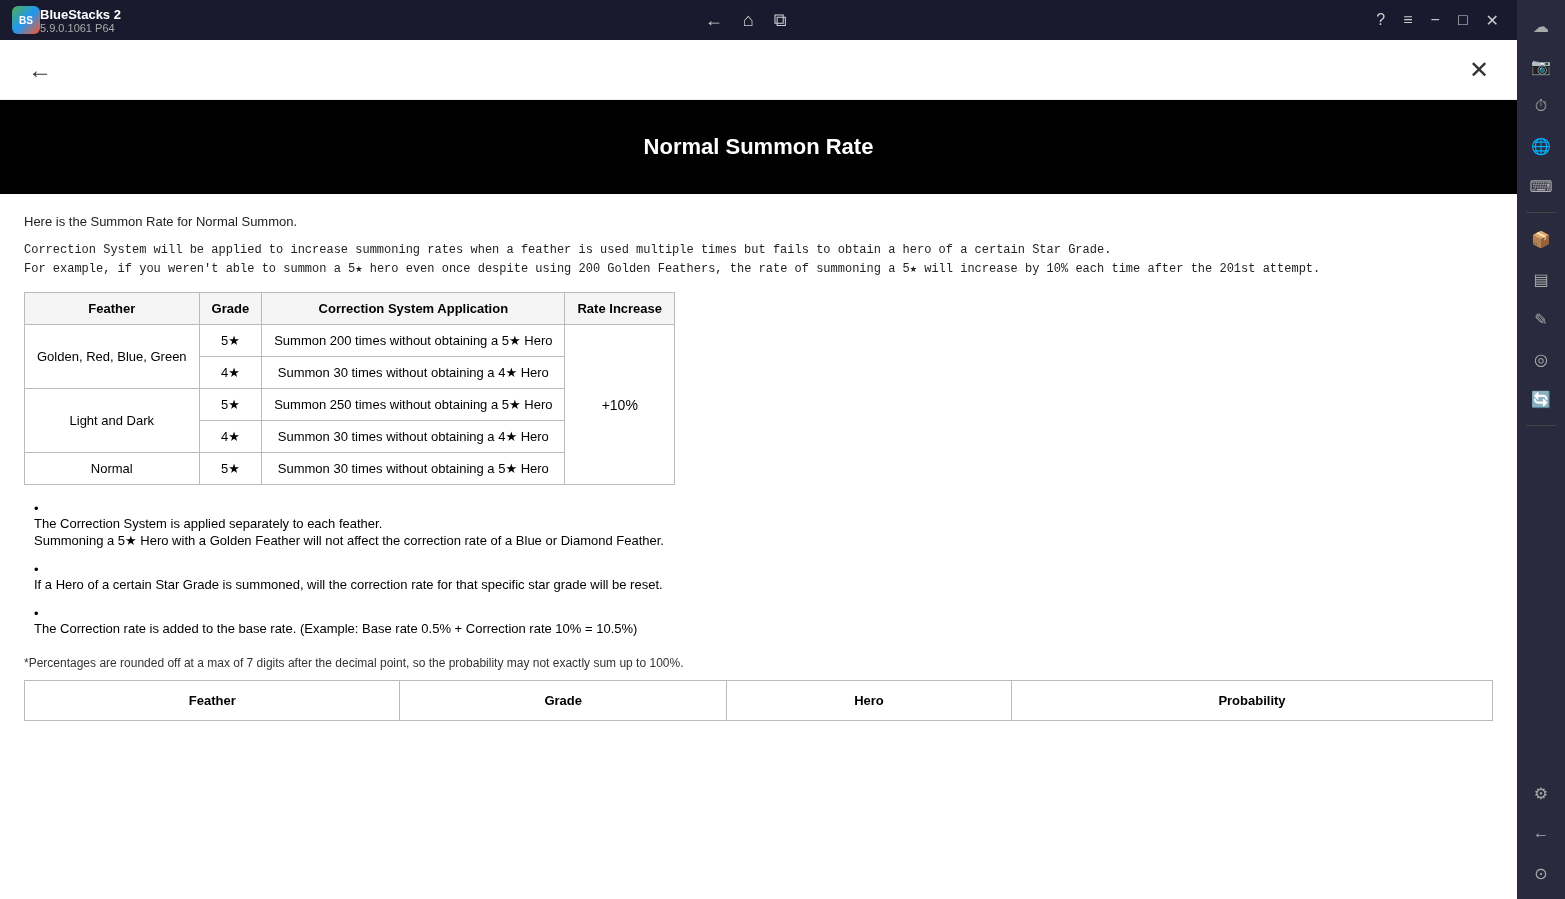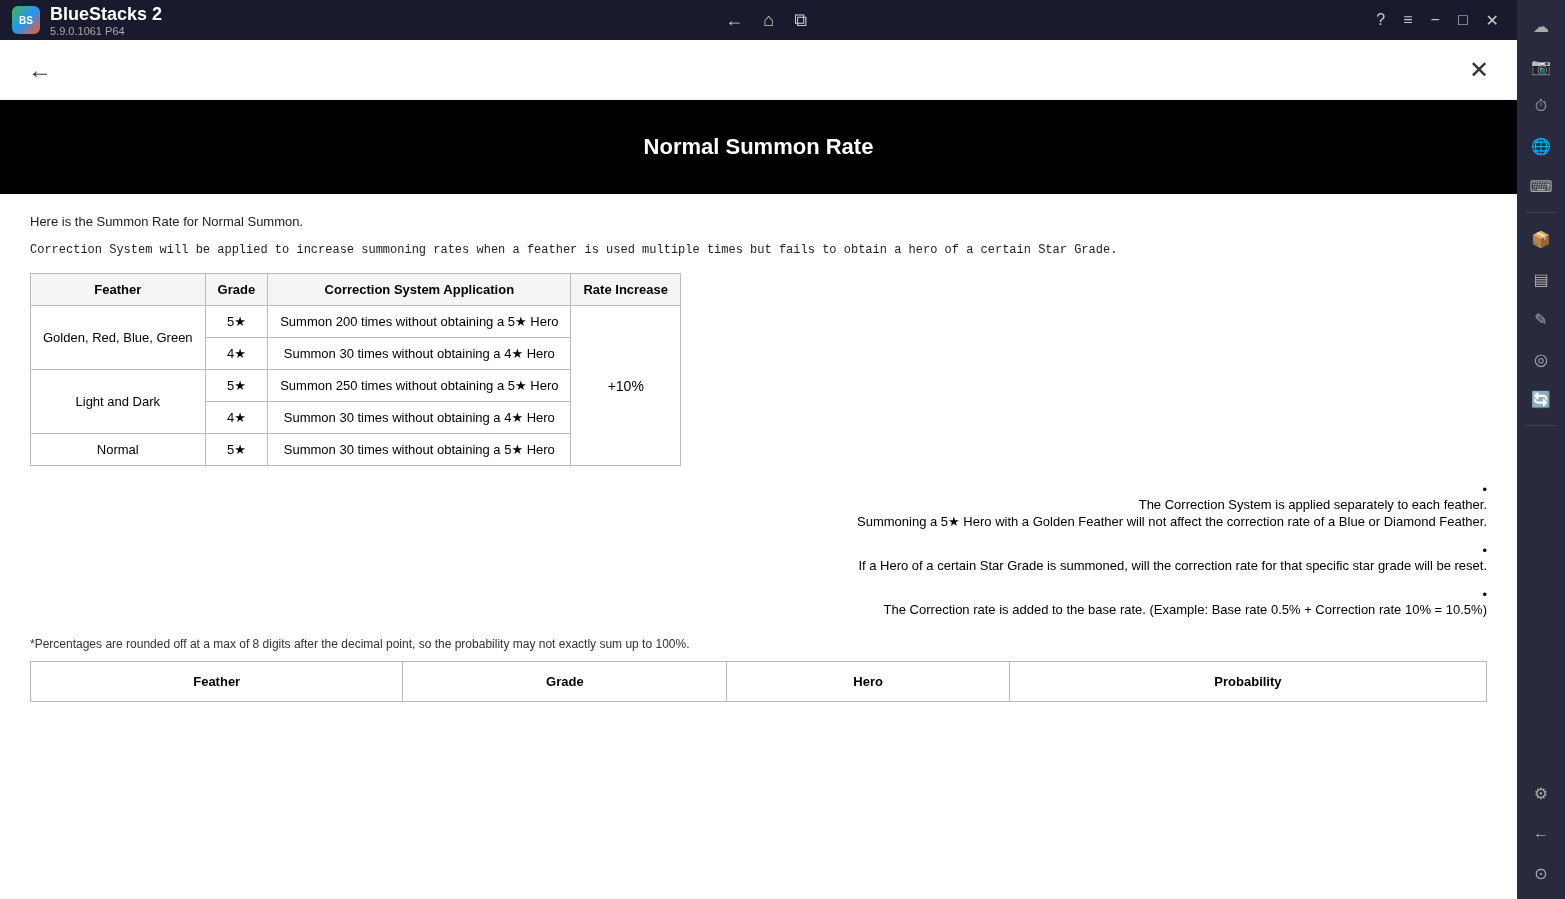--- a/index.html
+++ b/index.html
@@ -17,29 +17,29 @@
     
     .top-bar {
       display: flex;
       align-items: center;
       justify-content: space-between;
       background: #1a1a2e;
       padding: 0 12px;
       height: 40px;
       flex-shrink: 0;
     }
-    .top-bar-left { display: flex; align-items: center; gap: 10px; }
+    .top-bar-left { display: flex; align-items: center; }
     .app-icon {
       width: 28px; height: 28px;
       background: linear-gradient(135deg, #4CAF50, #2196F3, #FF5722);
       border-radius: 6px;
       display: flex; align-items: center; justify-content: center;
       font-size: 10px; font-weight: bold; color: white;
     }
-    .app-title { color: white; font-size: 18px; font-weight: bold; }
+    .app-title { color: white; font-size: 13px; font-weight: bold; }
     .app-version { color: #aaa; font-size: 11px; }
     .top-bar-nav { display: flex; align-items: center; gap: 8px; }
     .top-bar-nav button {
       background: none; border: none; cursor: pointer; color: #ccc; font-size: 18px; padding: 2px 6px;
     }
     .top-bar-right { display: flex; align-items: center; gap: 6px; }
     .top-bar-right button {
       background: none; border: none; cursor: pointer; color: #ccc; font-size: 16px; padding: 2px 6px;
     }
 
@@ -69,21 +69,21 @@
       padding: 34px;
       font-size: 22px;
       font-weight: bold;
       flex-shrink: 0;
     }
 
     
     .content-area {
       flex: 1;
       overflow-y: auto;
-      padding: 20px 30px;
+      padding: 20px 24px;
       background: #fff;
     }
 
     .intro-text { margin-bottom: 14px; font-size: 13px; color: #222; }
     .correction-text { font-size: 12px; color: #222; margin-bottom: 4px; font-family: Liberation Mono, monospace; }
 
     
     .rate-table {
       border-collapse: collapse;
       margin: 16px 0;
@@ -104,21 +104,20 @@
       text-align: center;
     }
     .rate-increase-cell {
       font-size: 14px;
       font-weight: normal;
     }
 
     
     .bullet-section {
       margin: 16px 0;
-      text-align: right;
     }
     .bullet-item {
       margin-bottom: 14px;
       padding-left: 10px;
     }
     .bullet-item::before {
       content: "• ";
     }
     .bullet-line { margin-bottom: 2px; }
 
@@ -199,20 +198,21 @@
   </div>
 
   <div class="title-bar">
     <span>Normal Summon Rate</span>
   </div>
 
   <div class="content-area">
     <p class="intro-text">Here is the Summon Rate for Normal Summon.</p>
 
     <p class="correction-text">Correction System will be applied to increase summoning rates when a feather is used multiple times but fails to obtain a hero of a certain Star Grade.</p>
+    <p class="correction-text">For example, if you weren't able to summon a 5★ hero even once despite using 200 Golden Feathers, the rate of summoning a 5★ will increase by 10% each time after the 201st attempt.</p>
 
     <table class="rate-table">
       <thead>
         <tr>
           <th>Feather</th>
           <th>Grade</th>
           <th>Correction System Application</th>
           <th>Rate Increase</th>
         </tr>
       </thead>
@@ -255,21 +255,21 @@
         <div class="bullet-line">Summoning a 5★ Hero with a Golden Feather will not affect the correction rate of a Blue or Diamond Feather.</div>
       </div>
       <div class="bullet-item">
         <div class="bullet-line">If a Hero of a certain Star Grade is summoned, will the correction rate for that specific star grade will be reset.</div>
       </div>
       <div class="bullet-item">
         <div class="bullet-line">The Correction rate is added to the base rate. (Example: Base rate 0.5% + Correction rate 10% = 10.5%)</div>
       </div>
     </div>
 
-    <p class="disclaimer">*Percentages are rounded off at a max of 8 digits after the decimal point, so the probability may not exactly sum up to 100%.</p>
+    <p class="disclaimer">*Percentages are rounded off at a max of 7 digits after the decimal point, so the probability may not exactly sum up to 100%.</p>
 
     <table class="bottom-table">
       <thead>
         <tr>
           <th>Feather</th>
           <th>Grade</th>
           <th>Hero</th>
           <th>Probability</th>
         </tr>
       </thead>

